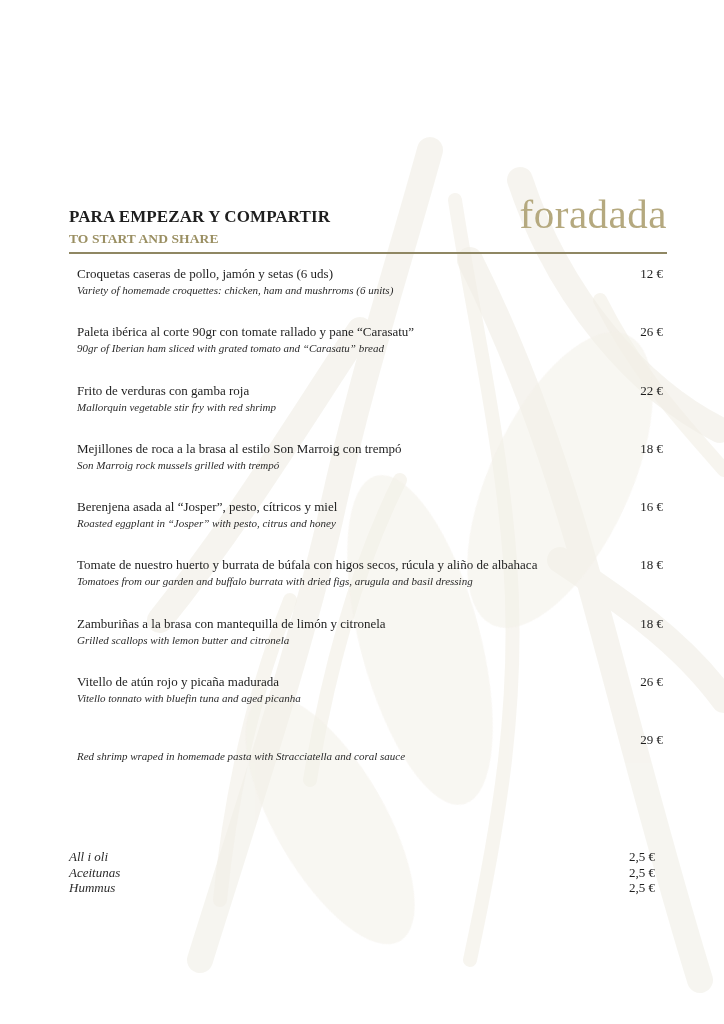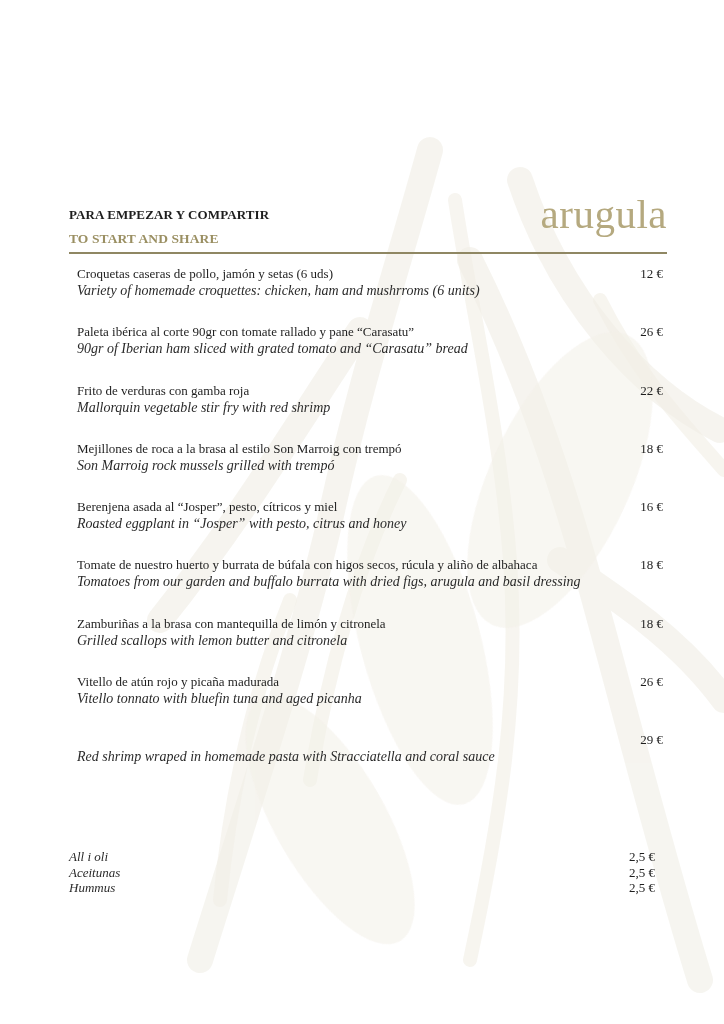--- a/index.html
+++ b/index.html
@@ -32,21 +32,21 @@
     position: absolute;
     left: 0;
     top: 190px;
     width: 598px;
     height: 60px;
   }
   .title-es {
     position: absolute;
     left: 0;
     top: 17px;
-    font-size: 13px;
+    font-size: 17px;
     font-weight: bold;
     color: #1e1e1e;
     letter-spacing: 0.1px;
     font-family: Liberation Serif, serif;
   }
   .title-en {
     position: absolute;
     left: 0;
     top: 41px;
     font-size: 13.5px;
@@ -88,21 +88,21 @@
     top: 0;
     font-size: 13px;
     line-height: 17px;
     color: #1e1e1e;
     white-space: nowrap;
   }
   .item-desc {
     position: absolute;
     left: 0;
     top: 17px;
-    font-size: 14px;
+    font-size: 11px;
     line-height: 17px;
     font-style: italic;
     color: #2a2a2a;
     white-space: nowrap;
   }
   .item-price {
     position: absolute;
     right: 12px;
     top: 0;
     font-size: 13px;
@@ -162,21 +162,21 @@
     <ellipse cx="420" cy="640" rx="60" ry="170" transform="rotate(-15 420 640)"></ellipse>
     <ellipse cx="330" cy="820" rx="55" ry="140" transform="rotate(-30 330 820)"></ellipse>
   </g>
 </svg>
 
 <div class="page">
 
   <div class="header">
     <div class="title-es">PARA EMPEZAR Y COMPARTIR</div>
     <div class="title-en">TO START AND SHARE</div>
-    <div class="logo">arugula</div>
+    <div class="logo">foradada</div>
   </div>
 
   <div class="rule"></div>
 
   <div class="items">
     <div class="item">
       <div class="item-name">Croquetas caseras de pollo, jamón y setas (6 uds)</div>
       <div class="item-desc">Variety of homemade croquettes: chicken, ham and mushrroms (6 units)</div>
       <div class="item-price">12 €</div>
     </div>

